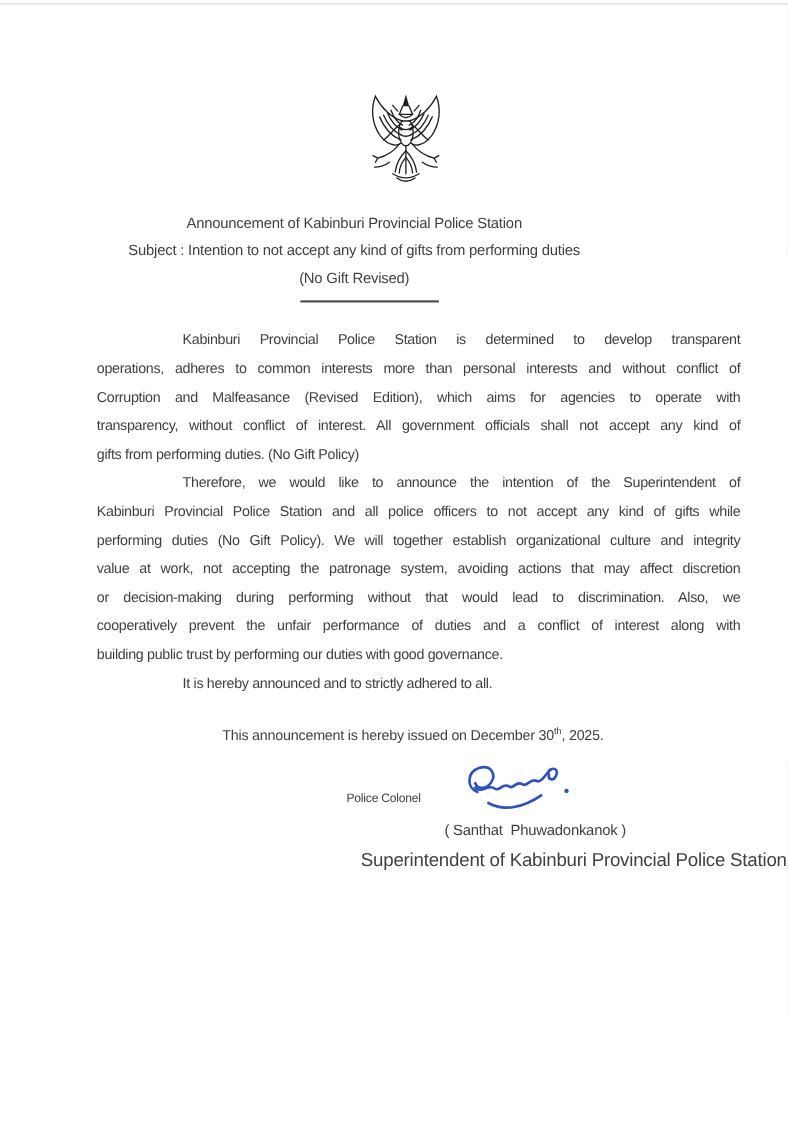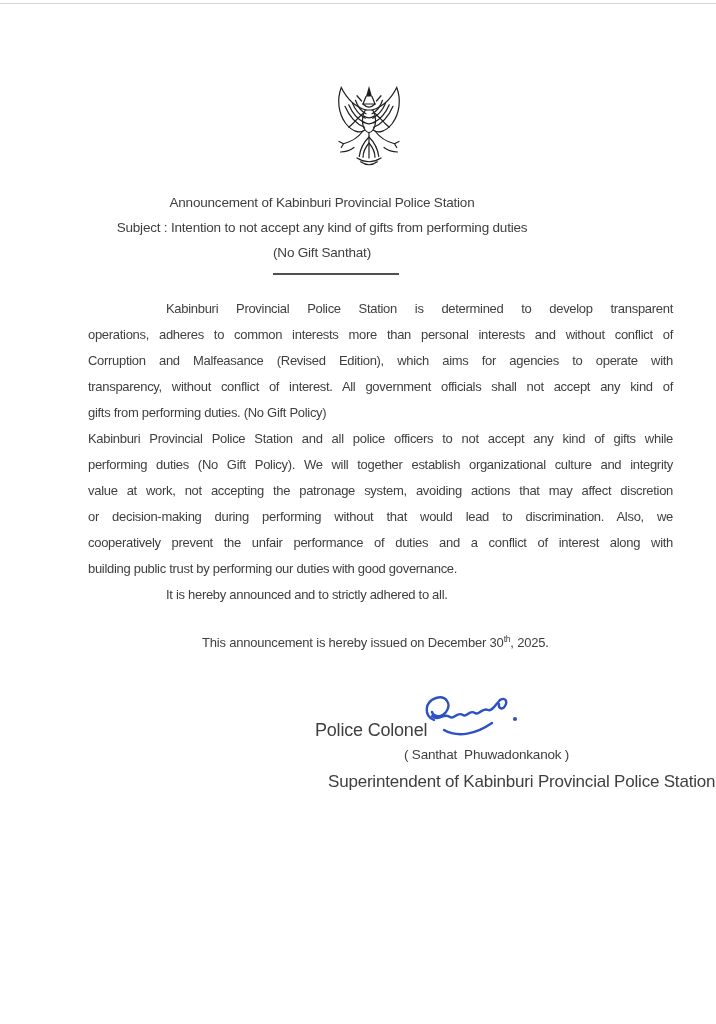--- a/index.html
+++ b/index.html
@@ -82,21 +82,21 @@
   .date-line sup {
     font-size: 8.5px;
     vertical-align: super;
     line-height: 0;
   }
   
   .sig-rank {
     position: absolute;
     left: 315px;
     top: 720px;
-    font-size: 18px;
+    font-size: 11px;
     letter-spacing: -0.2px;
   }
   .sig-image {
     position: absolute;
     left: 412px;
     top: 686px;
     width: 115px;
     height: 62px;
     color: var(--signature-ink, #2b51c2);
   }
@@ -153,33 +153,34 @@
       <path d="M60 64 L60 98"></path>
       <path d="M60 70 C52 78 48 88 47 96 M60 70 C68 78 72 88 73 96"></path>
       <path d="M60 78 C55 84 52 90 52 97 M60 78 C65 84 68 90 68 97"></path>
       <path d="M44 98 Q60 108 76 98 M49 103 Q60 111 71 103"></path>
     </svg>
   </div>
 
   <div class="header">
     <div class="h-line">Announcement of Kabinburi Provincial Police Station</div>
     <div class="h-line">Subject : Intention to not accept any kind of gifts from performing duties</div>
-    <div class="h-line">(No Gift Santhat)</div>
+    <div class="h-line">(No Gift Revised)</div>
     <div class="divider"></div>
   </div>
 
   <div class="body-text">
     <div class="para">
       <div class="line indent">Kabinburi Provincial Police Station is determined to develop transparent</div>
       <div class="line">operations, adheres to common interests more than personal interests and without conflict of</div>
       <div class="line">Corruption and Malfeasance (Revised Edition), which aims for agencies to operate with</div>
       <div class="line">transparency, without conflict of interest. All government officials shall not accept any kind of</div>
       <div class="line last">gifts from performing duties. (No Gift Policy)</div>
     </div>
     <div class="para">
+      <div class="line indent">Therefore, we would like to announce the intention of the Superintendent of</div>
       <div class="line">Kabinburi Provincial Police Station and all police officers to not accept any kind of gifts while</div>
       <div class="line">performing duties (No Gift Policy). We will together establish organizational culture and integrity</div>
       <div class="line">value at work, not accepting the patronage system, avoiding actions that may affect discretion</div>
       <div class="line">or decision-making during performing without that would lead to discrimination. Also, we</div>
       <div class="line">cooperatively prevent the unfair performance of duties and a conflict of interest along with</div>
       <div class="line last">building public trust by performing our duties with good governance.</div>
     </div>
     <div class="closing">It is hereby announced and to strictly adhered to all.</div>
     <div class="date-line">
       <span>This announcement is hereby issued on December 30</span><sup>th</sup><span>, 2025.</span>

